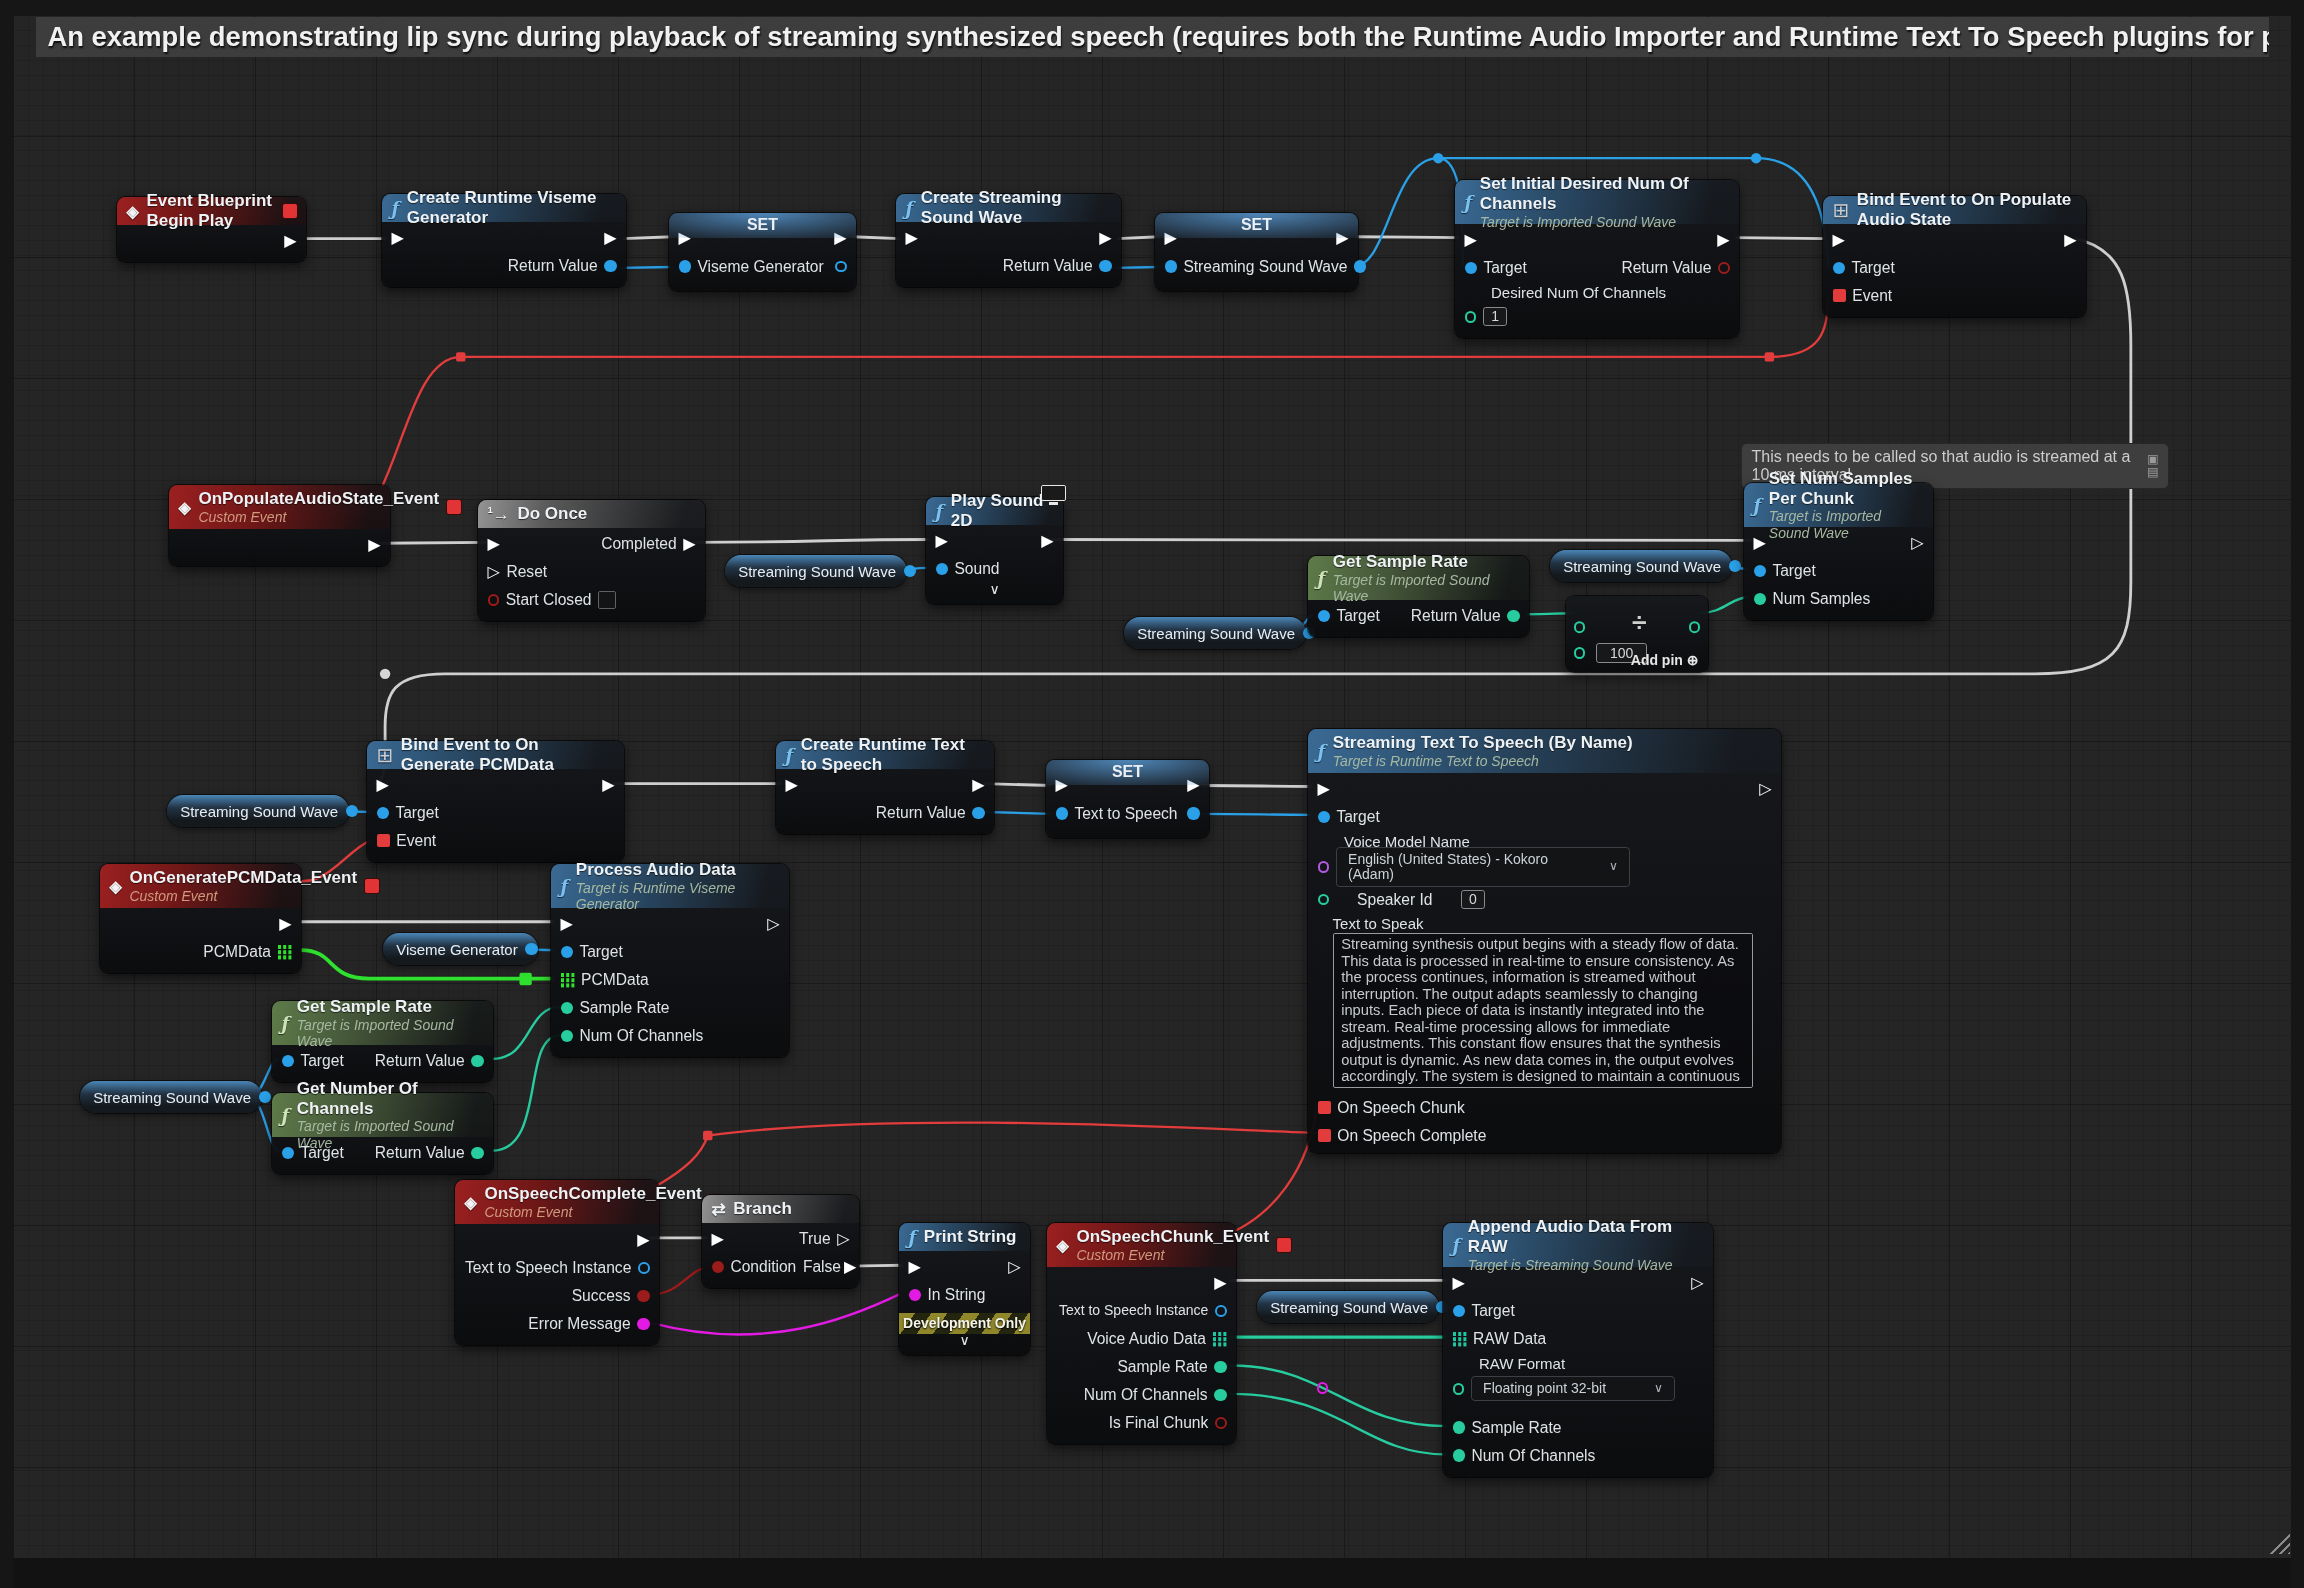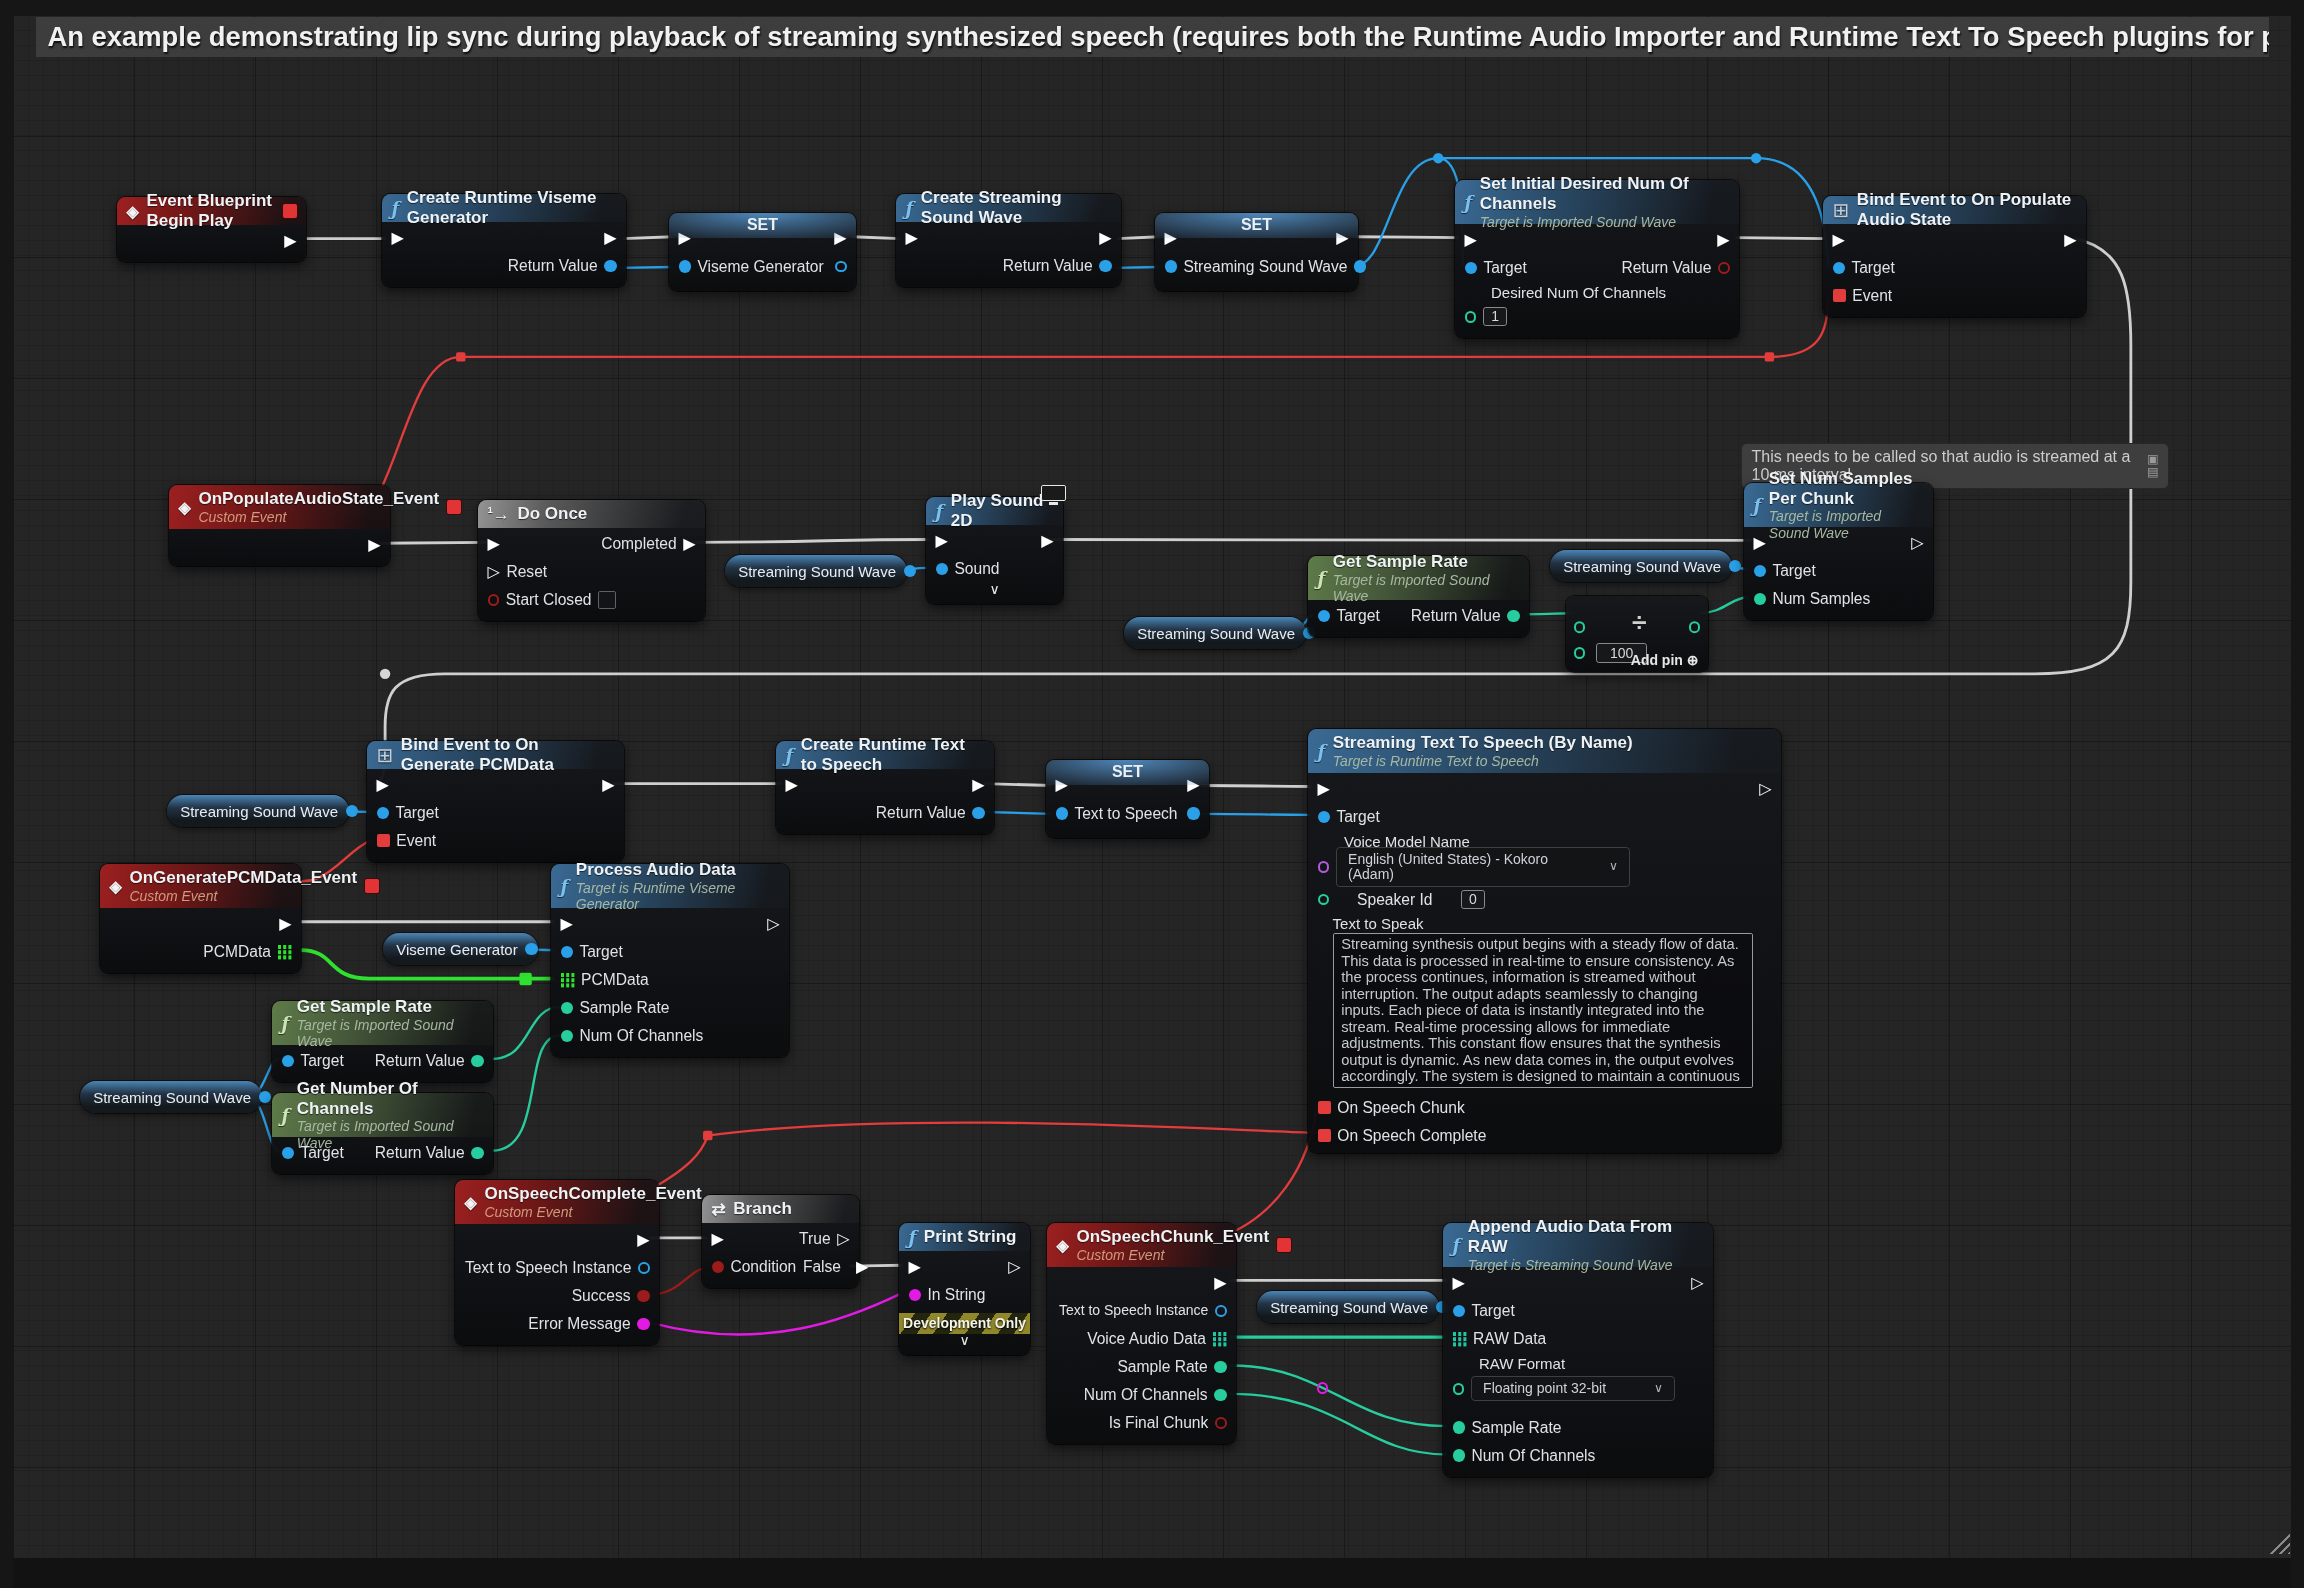--- a/index.html
+++ b/index.html
@@ -660,21 +660,21 @@
           <span style="display:flex;align-items:center;gap:6.6px;">
             <span class="lbl">True</span>
             <span class="exec">▷</span>
           </span>
         </div>
       <div class="r split">
           <span style="display:flex;align-items:center;gap:6.6px;">
             <span class="dot p-dred"></span>
             <span class="lbl">Condition</span>
           </span>
-          <span style="display:flex;align-items:center;gap:15px;">
+          <span style="display:flex;align-items:center;gap:3px;">
             <span class="lbl">False</span>
             <span class="exec">▶</span>
           </span>
         </div>
     </div>
   </div>
 
   <div class="node" style="left:899px;top:1223px;width:131px;">
     <div class="hd blue">
       <span class="fic">ƒ</span>

